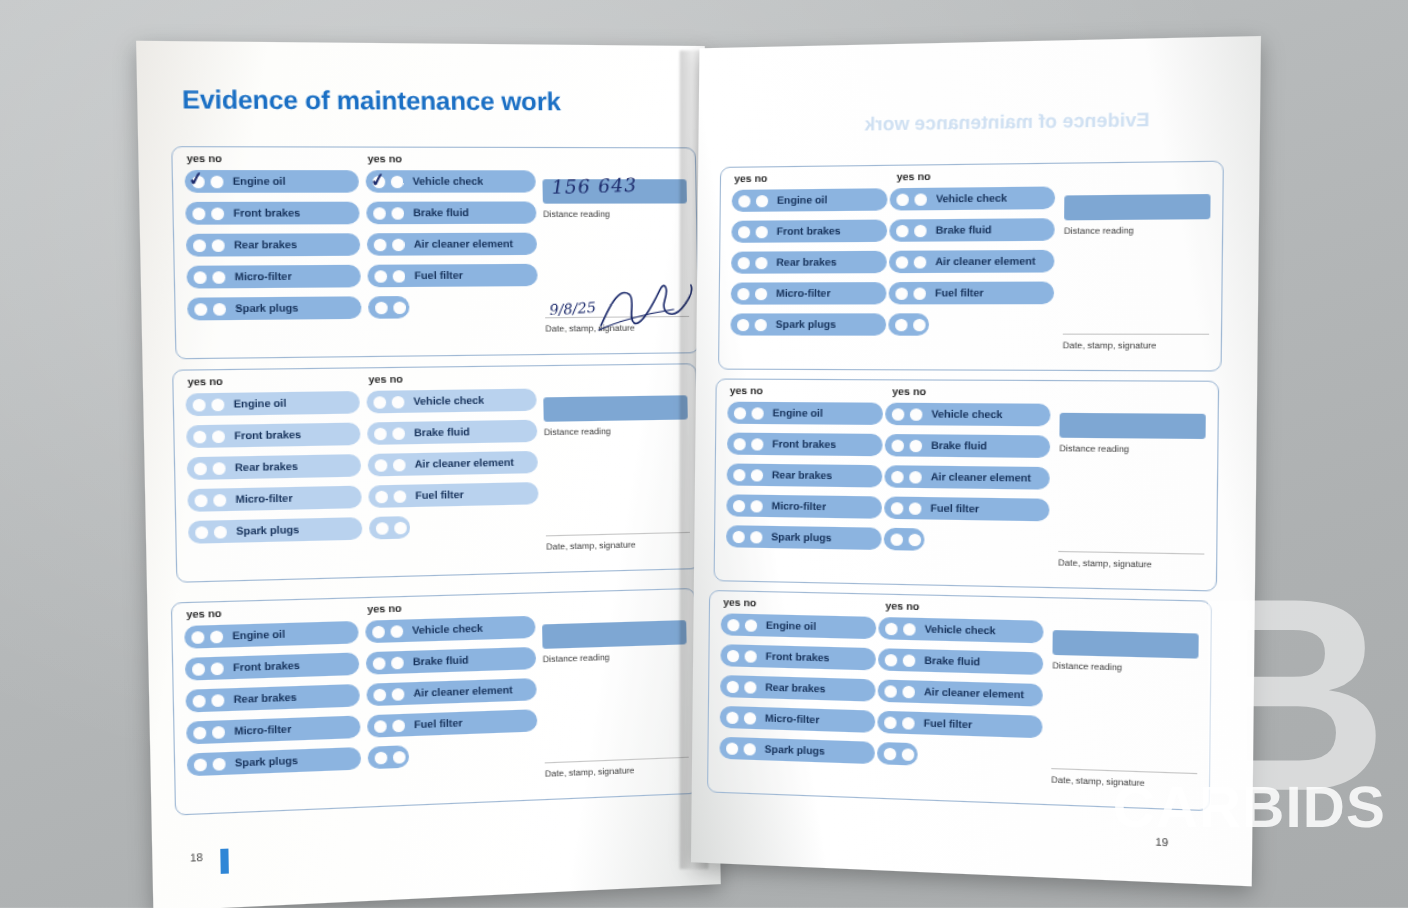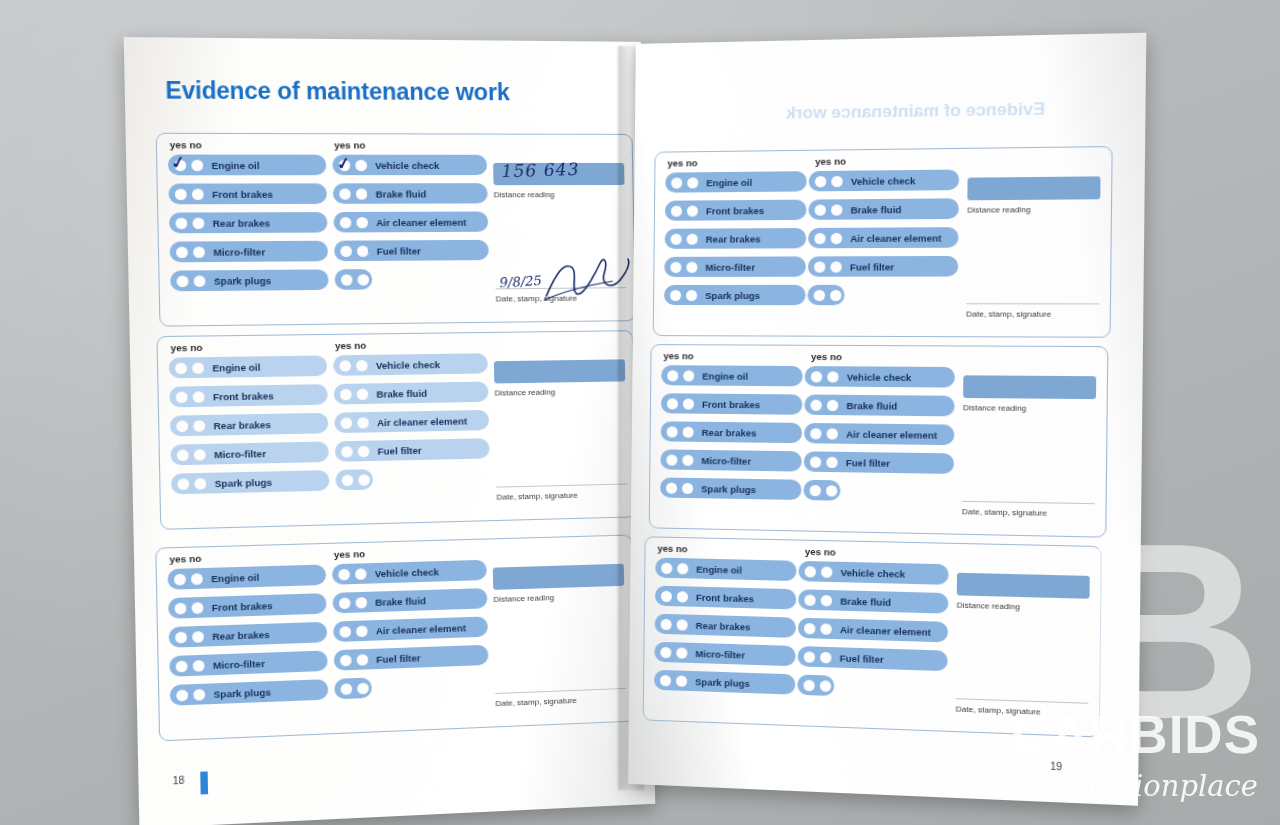--- a/index.html
+++ b/index.html
@@ -668,14 +668,13 @@
       </div>
 
       <div class="page-num" style="left:410px; top:700px;">19</div>
     </div>
   </div>
 </div>
 
 <div class="watermark">
   <div class="wm-b">B</div>
   <div class="wm-carbids">CARBIDS</div>
-  <div class="wm-auction">auctionplace</div>
 </div>
 
 </body></html>

